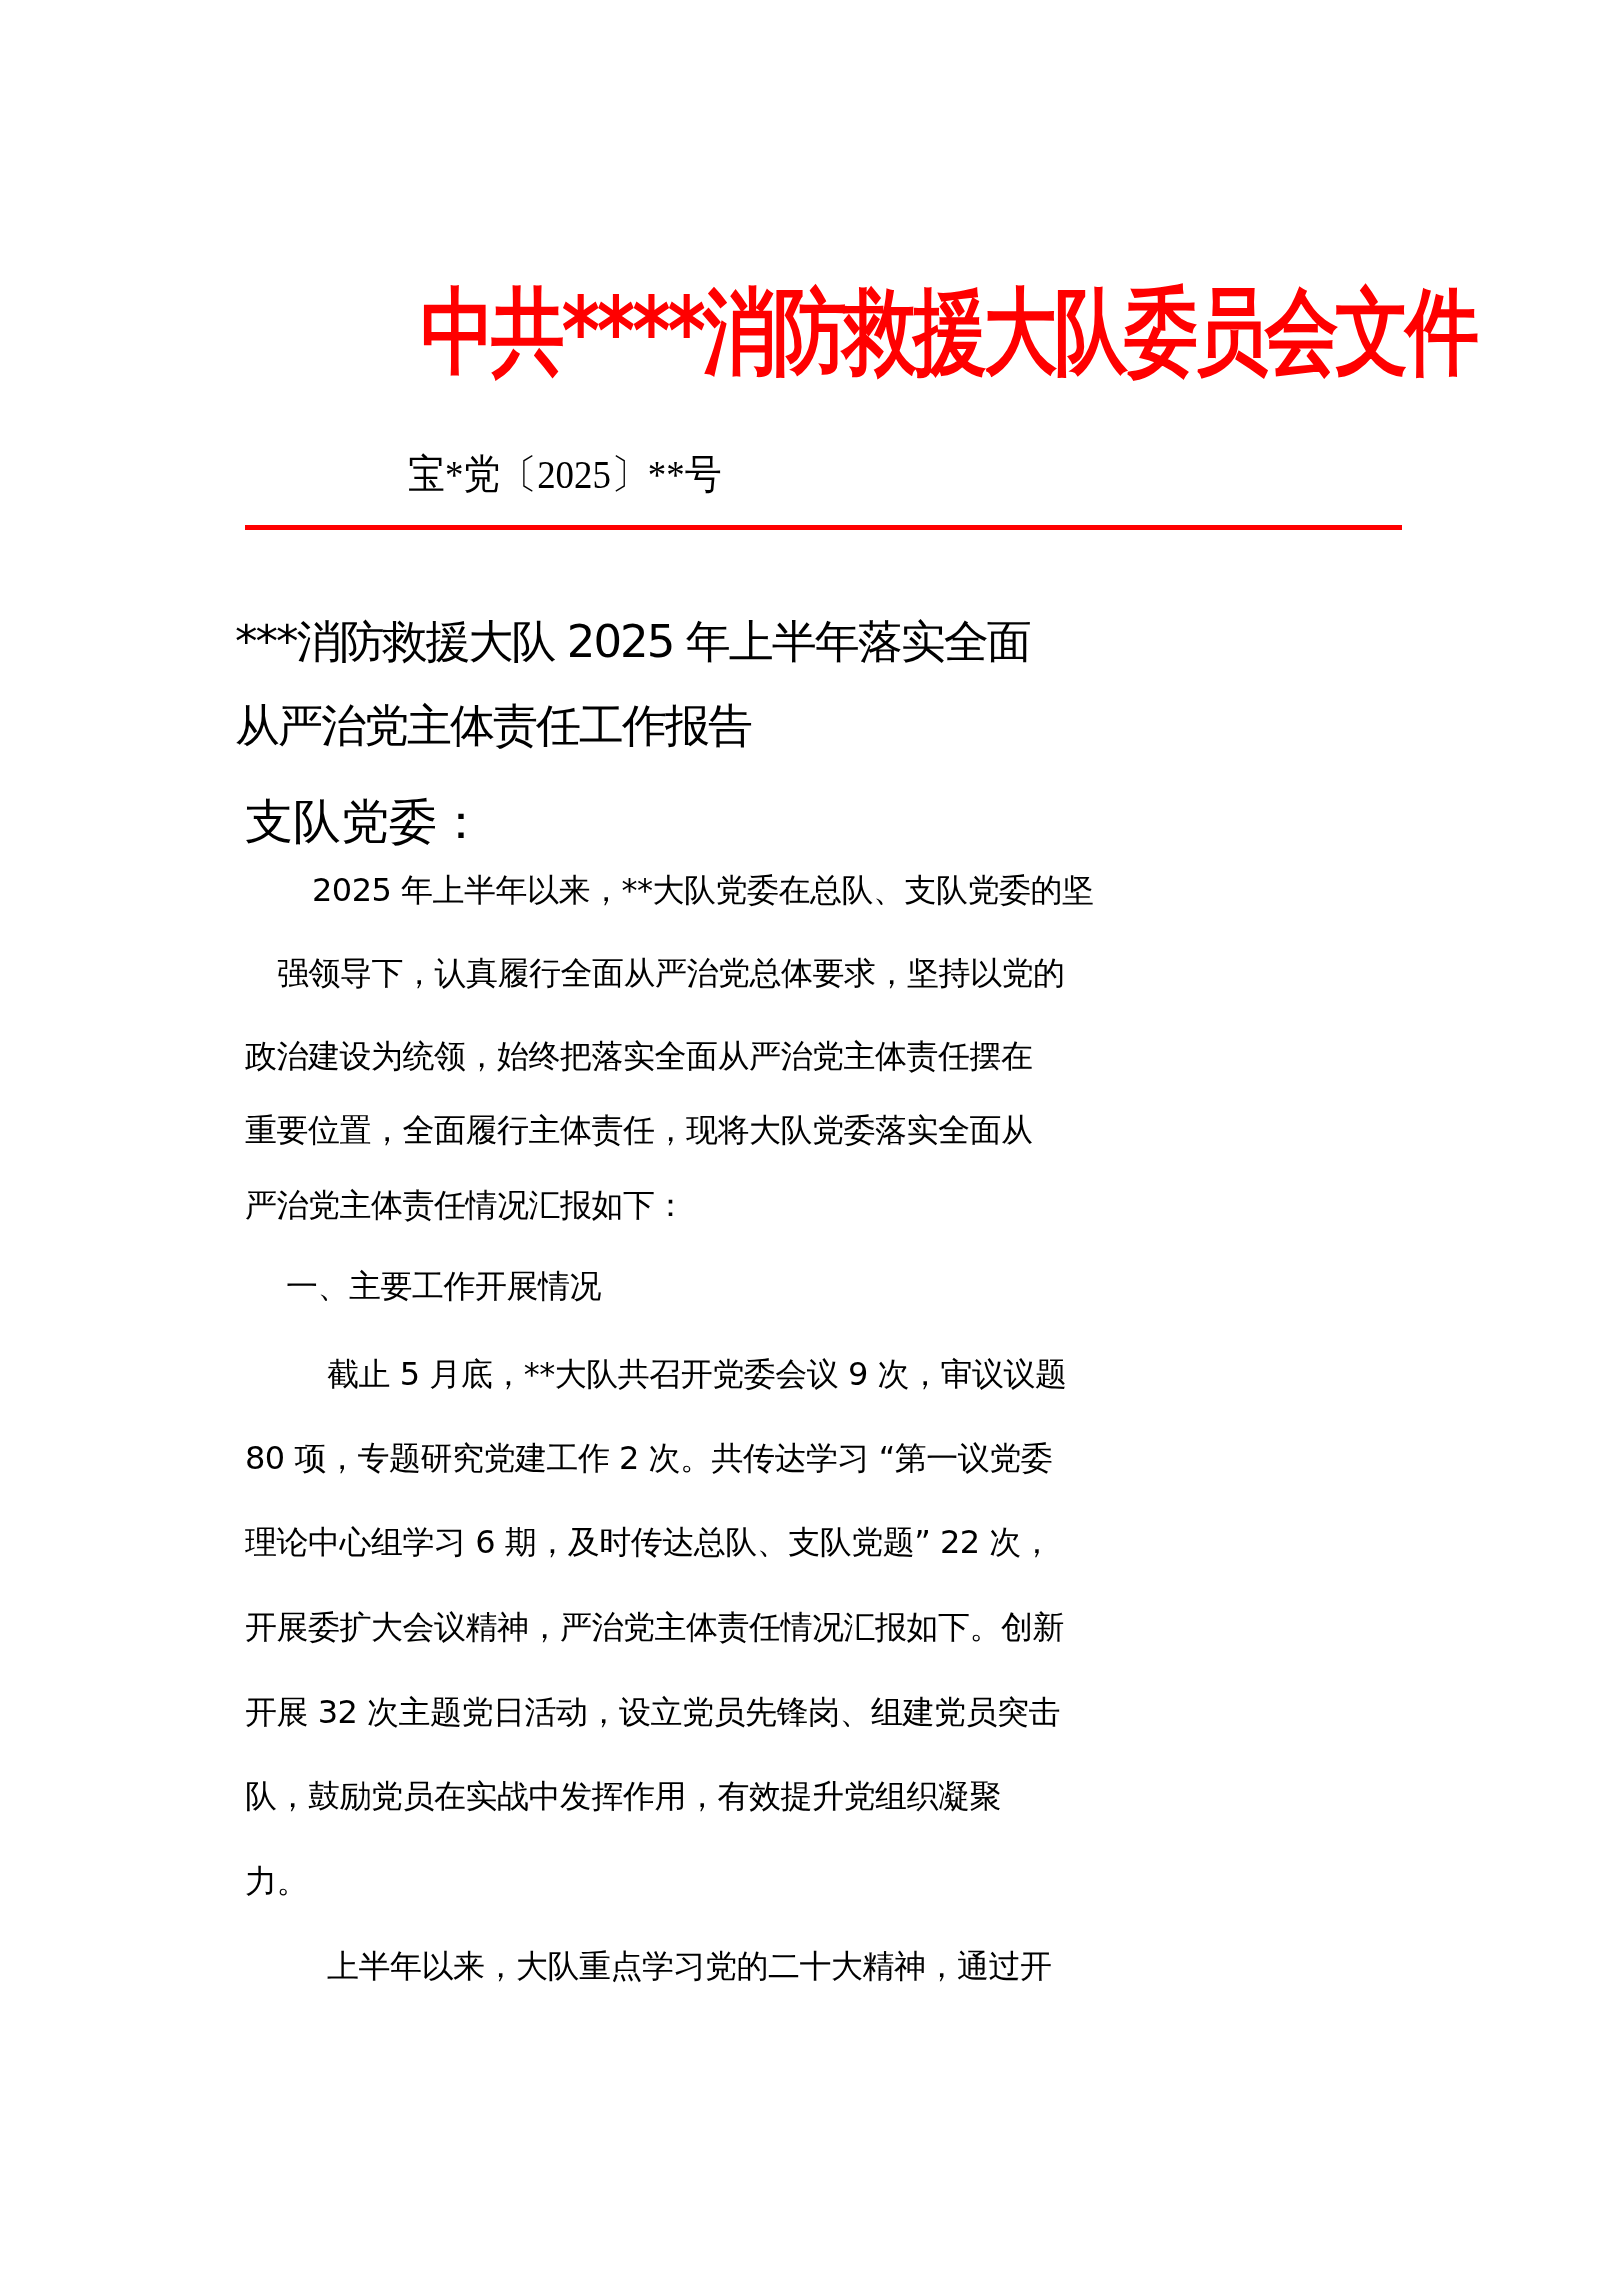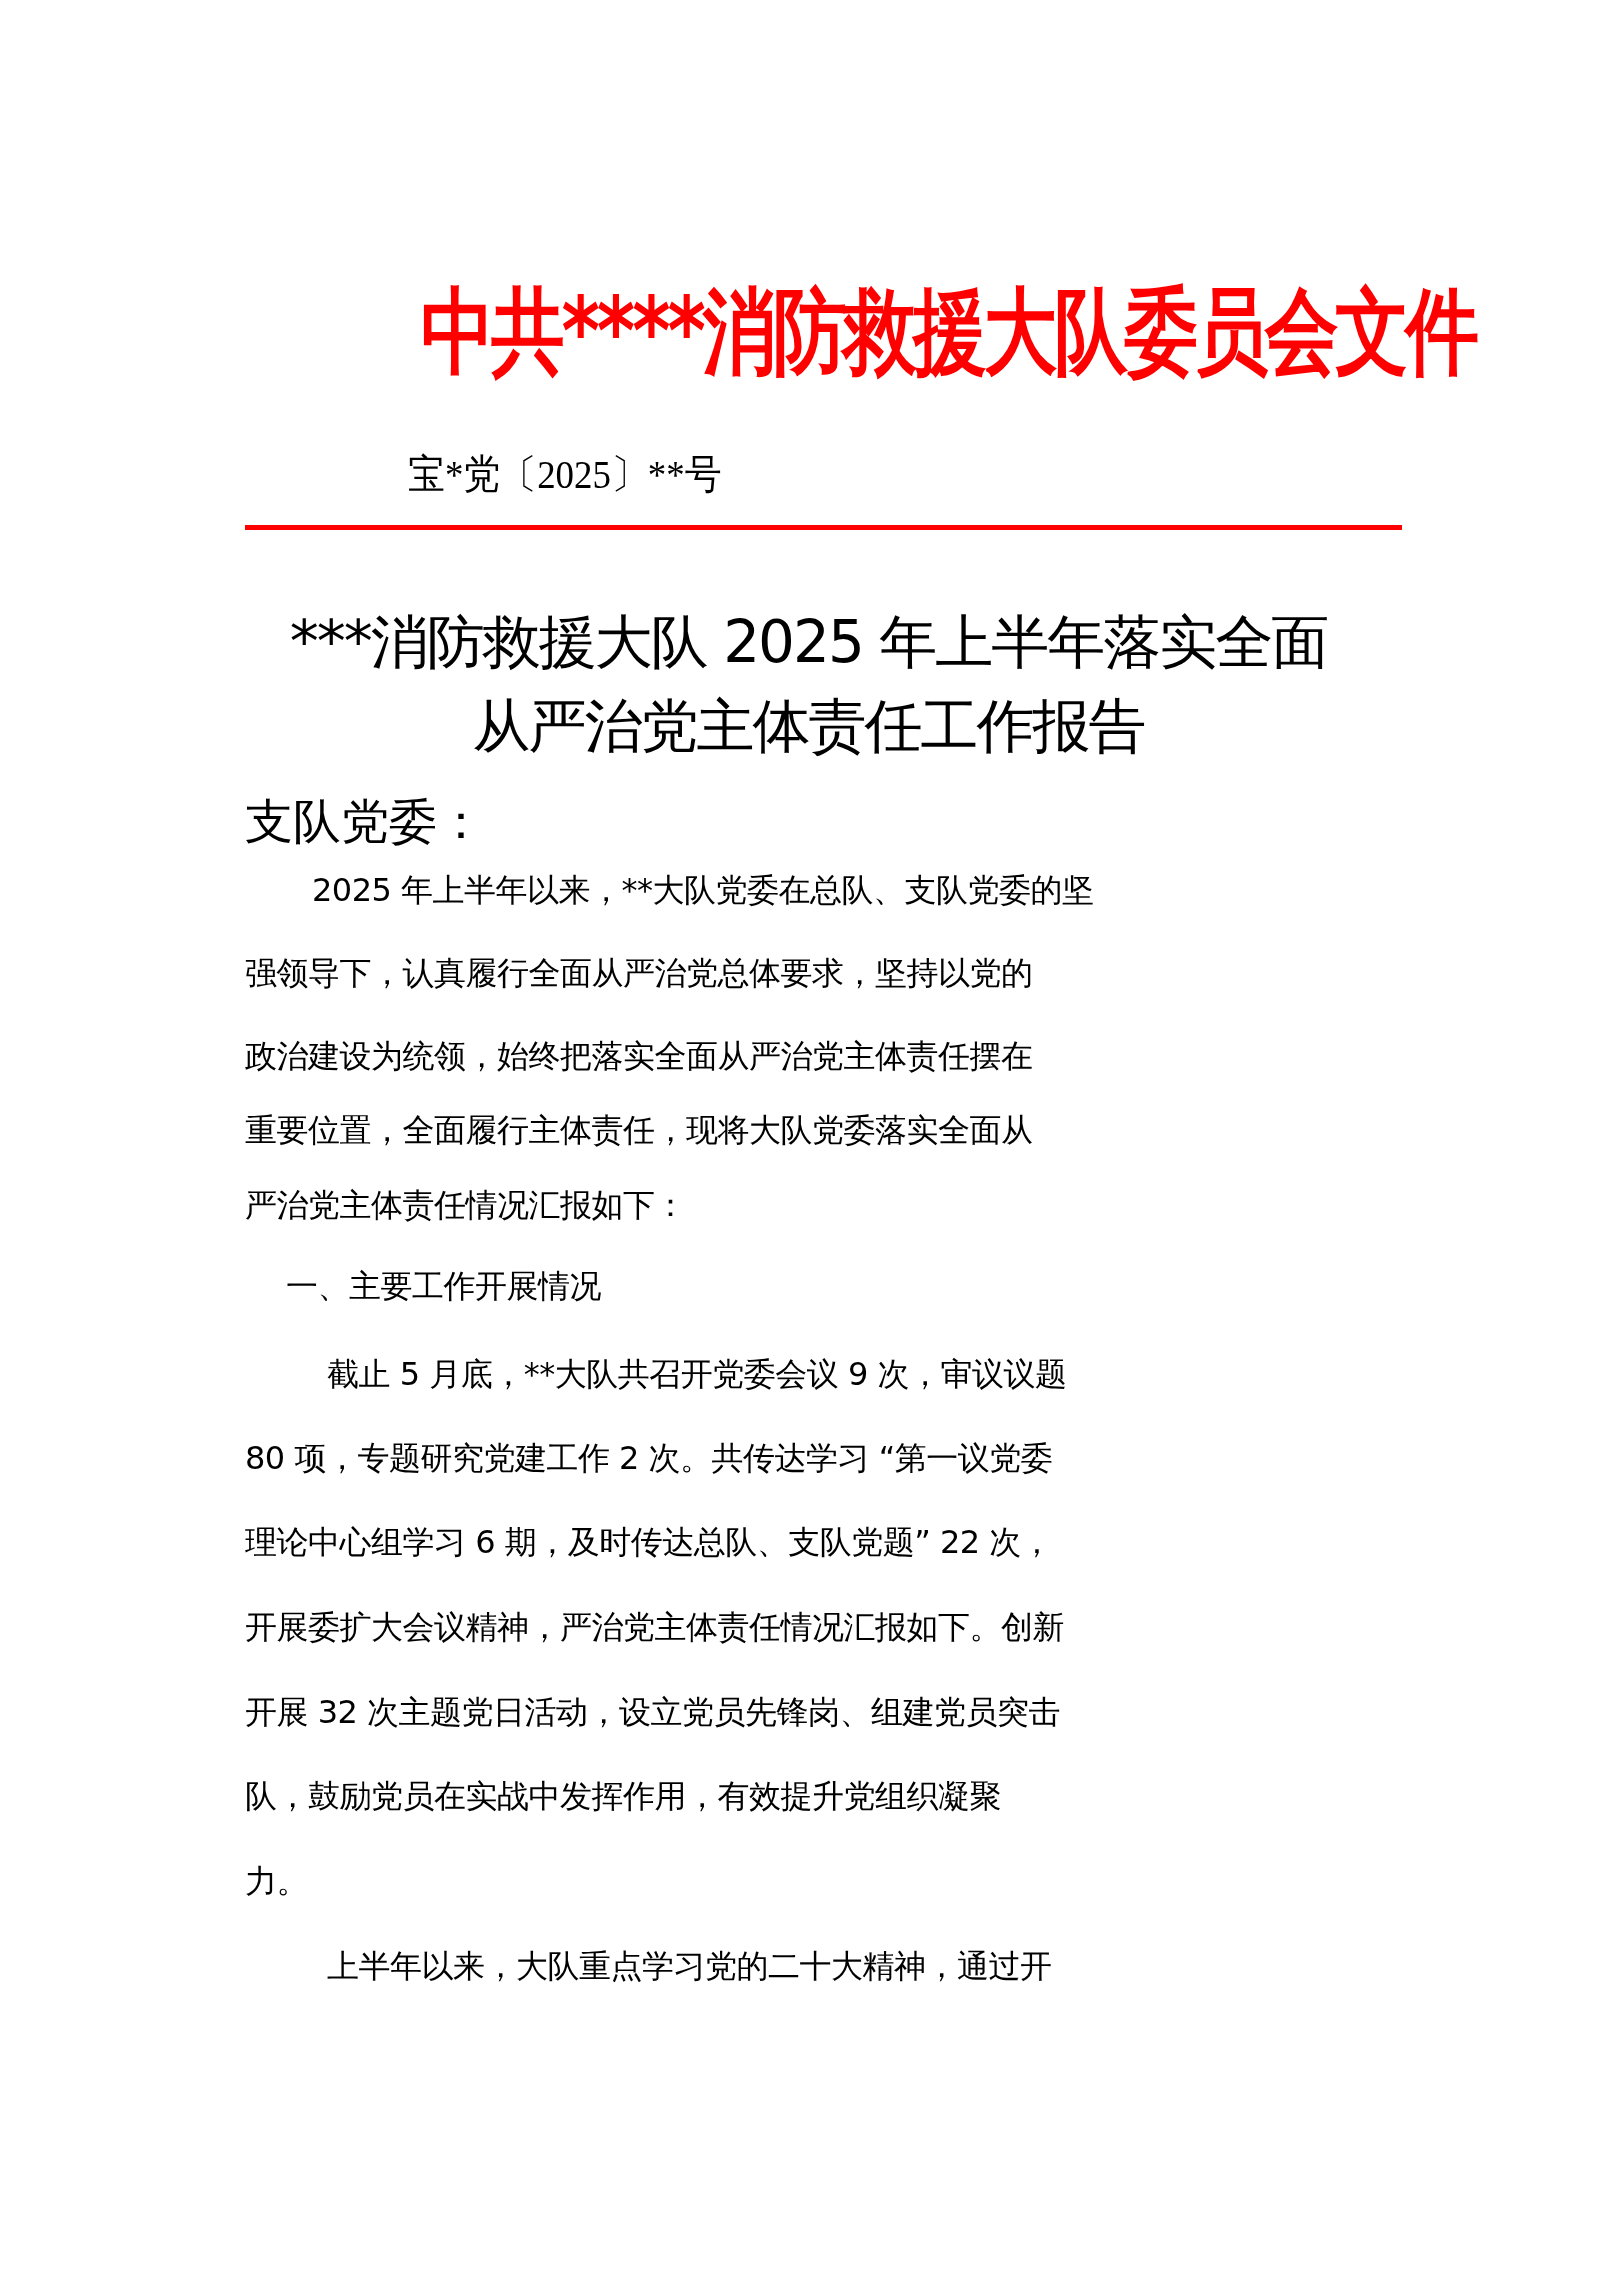--- a/index.html
+++ b/index.html
@@ -55,23 +55,23 @@
       top: 525px;
       width: 1157px;
       height: 4.9px;
       background: #ff0000;
     }
     .report-title {
       position: absolute;
       left: 235px;
       top: 600px;
       width: 1147px;
-      text-align: center;
+      text-align: left;
       font-family: "DejaVu Sans", sans-serif;
-      font-size: 58px;
+      font-size: 45px;
       line-height: 84px;
       letter-spacing: -2px;
     }
     .report-title .line {
       display: block;
       white-space: nowrap;
     }
     .salutation {
       position: absolute;
       left: 245px;
@@ -101,21 +101,21 @@
   <div class="red-rule"></div>
 
   <div class="report-title">
     <span class="line">***消防救援大队 2025 年上半年落实全面</span>
     <span class="line">从严治党主体责任工作报告</span>
   </div>
 
   <div class="salutation">支队党委：</div>
 
   <div class="para-line" style="top:861px; left:312px;">2025 年上半年以来，**大队党委在总队、支队党委的坚</div>
-  <div class="para-line" style="top:944px;">强领导下，认真履行全面从严治党总体要求，坚持以党的</div>
+  <div class="para-line" style="top:944px;margin-left:32px;">强领导下，认真履行全面从严治党总体要求，坚持以党的</div>
   <div class="para-line" style="top:1027px;">政治建设为统领，始终把落实全面从严治党主体责任摆在</div>
   <div class="para-line" style="top:1101px;">重要位置，全面履行主体责任，现将大队党委落实全面从</div>
   <div class="para-line" style="top:1176px;">严治党主体责任情况汇报如下：</div>
 
   <div class="para-line" style="top:1257px; left:286px;">一、主要工作开展情况</div>
 
   <div class="para-line" style="top:1345px; left:327px;">截止 5 月底，**大队共召开党委会议 9 次，审议议题</div>
   <div class="para-line" style="top:1429px;">80 项，专题研究党建工作 2 次。共传达学习 “第一议党委</div>
   <div class="para-line" style="top:1513px;">理论中心组学习 6 期，及时传达总队、支队党题” 22 次，</div>
   <div class="para-line" style="top:1598px;">开展委扩大会议精神，严治党主体责任情况汇报如下。创新</div>

